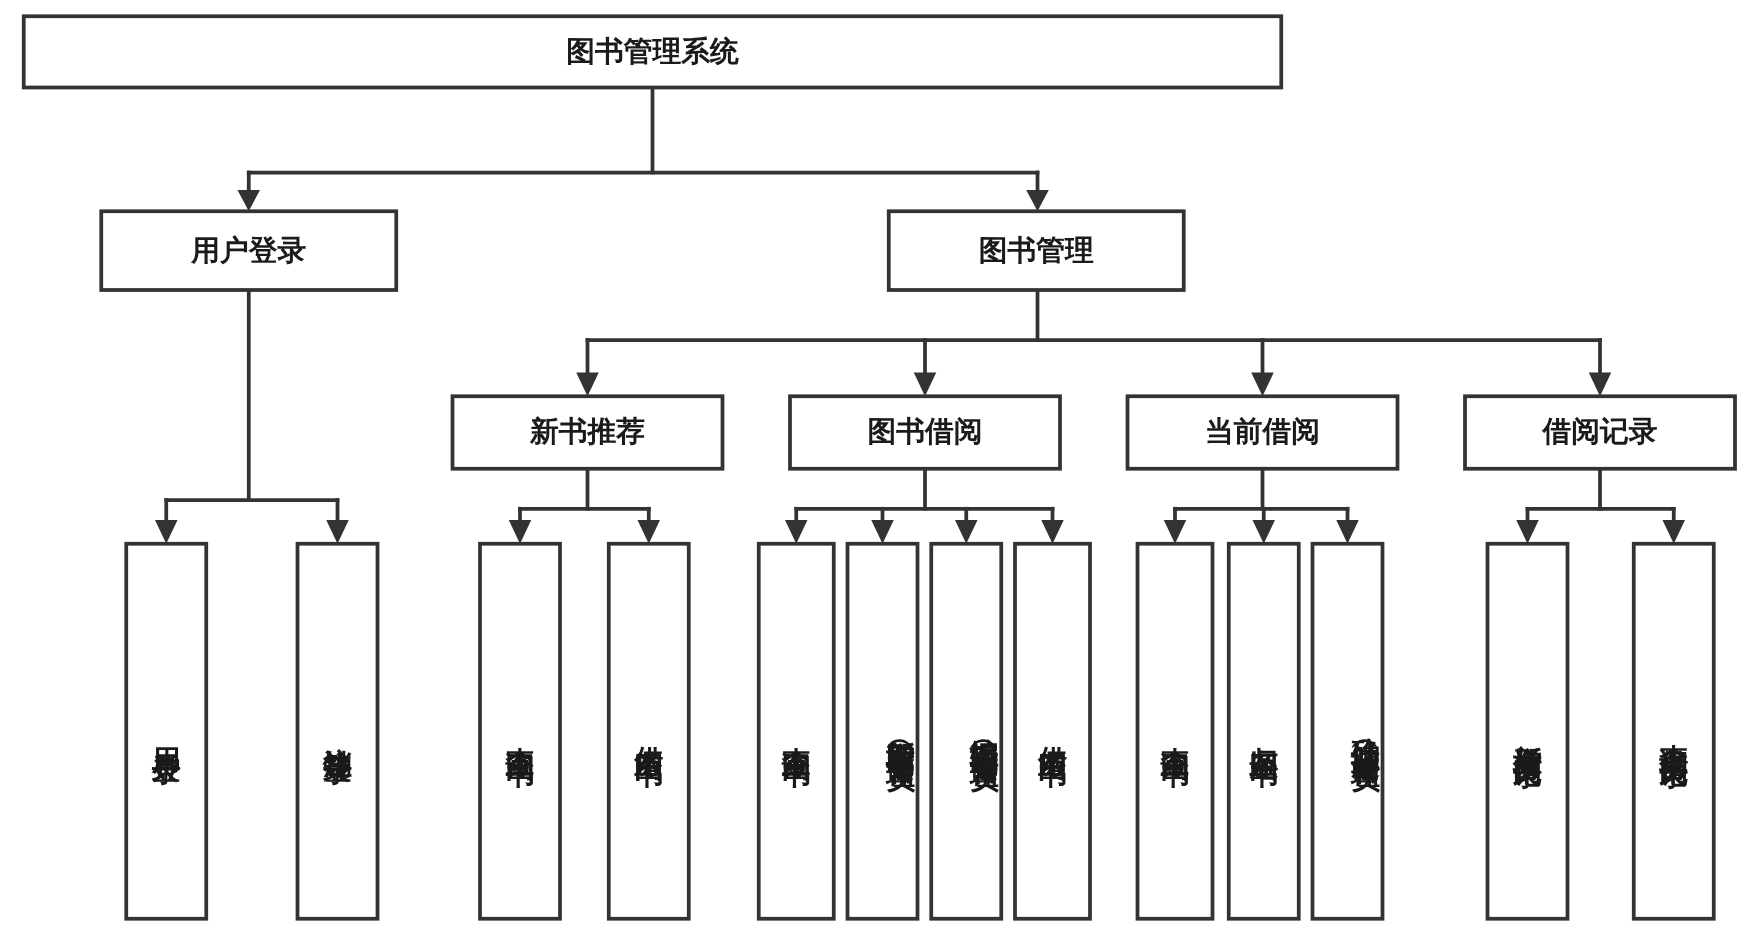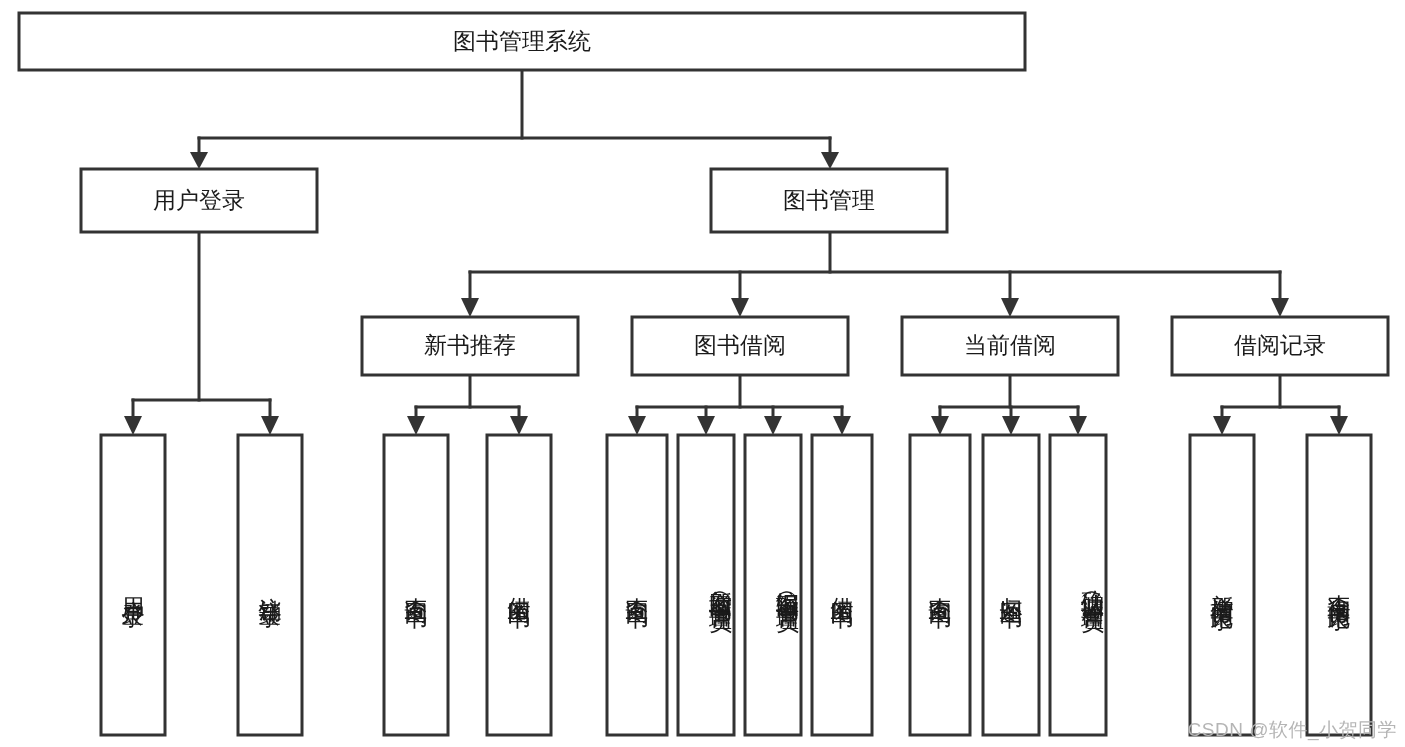--- a/index.html
+++ b/index.html
@@ -11,20 +11,21 @@
     width: 1405px;
     height: 747px;
     font-family: "Liberation Sans", "DejaVu Sans", sans-serif;
     overflow: hidden;
   }
   #diagram-root {
     position: relative;
     width: 1405px;
     height: 747px;
     background: #ffffff;
+    font-weight: bold;
   }
   svg#flow-svg {
     position: absolute;
     top: 0;
     left: 0;
     width: 1405px;
     height: 747px;
     display: block;
   }
   .node-box {
@@ -201,15 +202,14 @@
   <div class="node-label-v" style="left:607px; top:435px; width:60px; height:300px;">查询图书</div>
   <div class="node-label-v" style="left:678px; top:437px; width:56px; height:296px; align-items:flex-start;">新增图书（管理员）</div>
   <div class="node-label-v" style="left:745px; top:437px; width:56px; height:296px; align-items:flex-start;">编辑图书（管理员）</div>
   <div class="node-label-v" style="left:812px; top:435px; width:60px; height:300px;">借阅图书</div>
   <div class="node-label-v" style="left:910px; top:435px; width:60px; height:300px;">查询图书</div>
   <div class="node-label-v" style="left:983px; top:435px; width:56px; height:300px;">归还图书</div>
   <div class="node-label-v" style="left:1050px; top:437px; width:56px; height:296px; align-items:flex-start;">确认归还（管理员）</div>
   <div class="node-label-v" style="left:1190px; top:435px; width:64px; height:300px;">新增借阅记录</div>
   <div class="node-label-v" style="left:1307px; top:435px; width:64px; height:300px;">查询借阅记录</div>
 
-  <div id="watermark">CSDN @软件_小贺同学</div>
 
 </div>
 
 </body></html>

